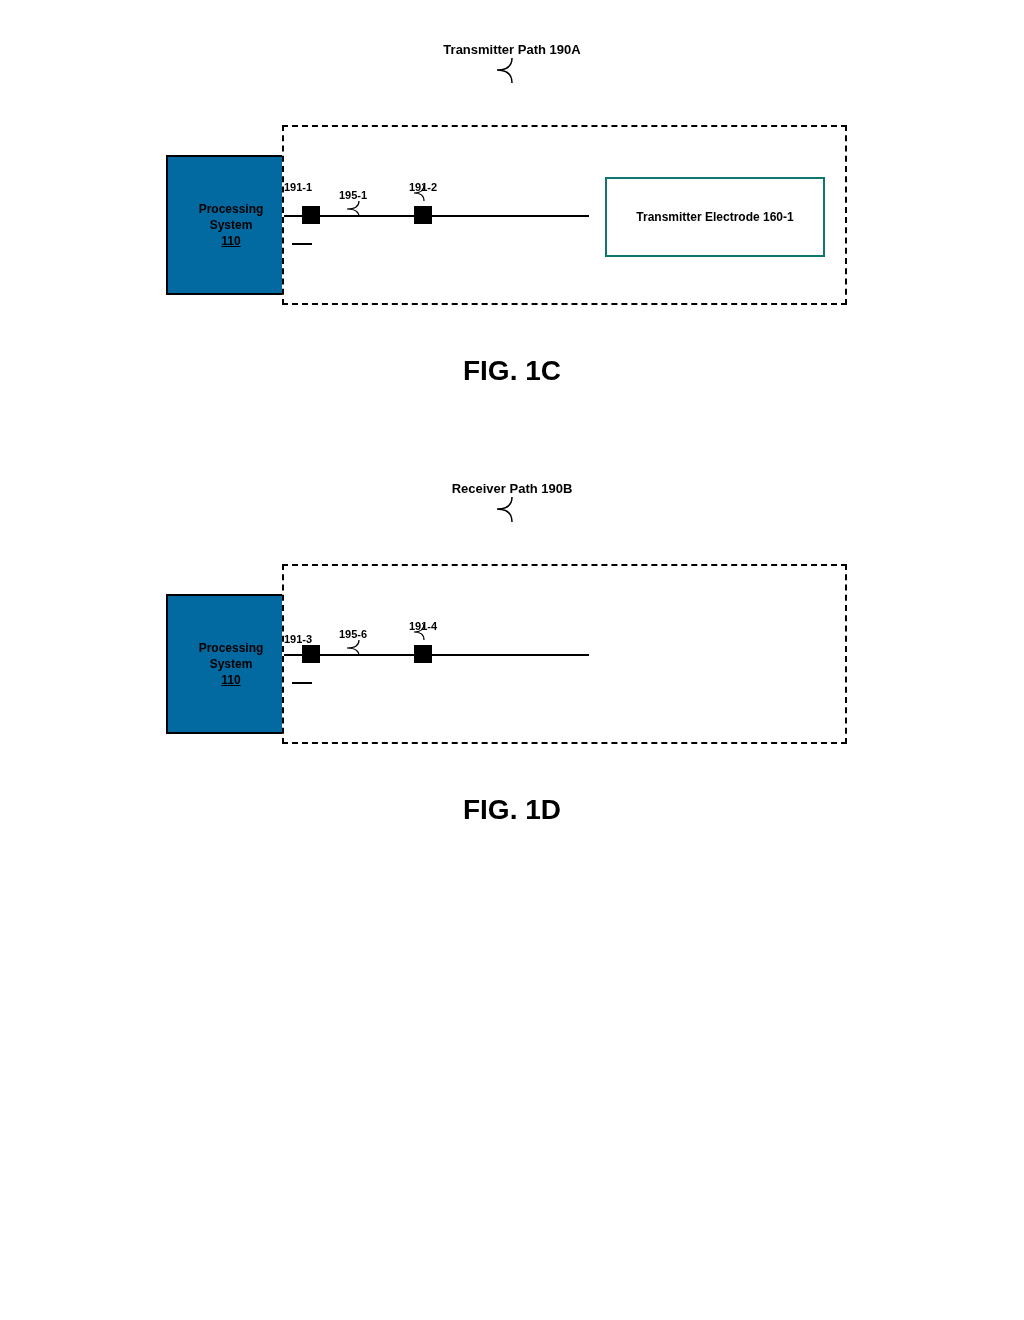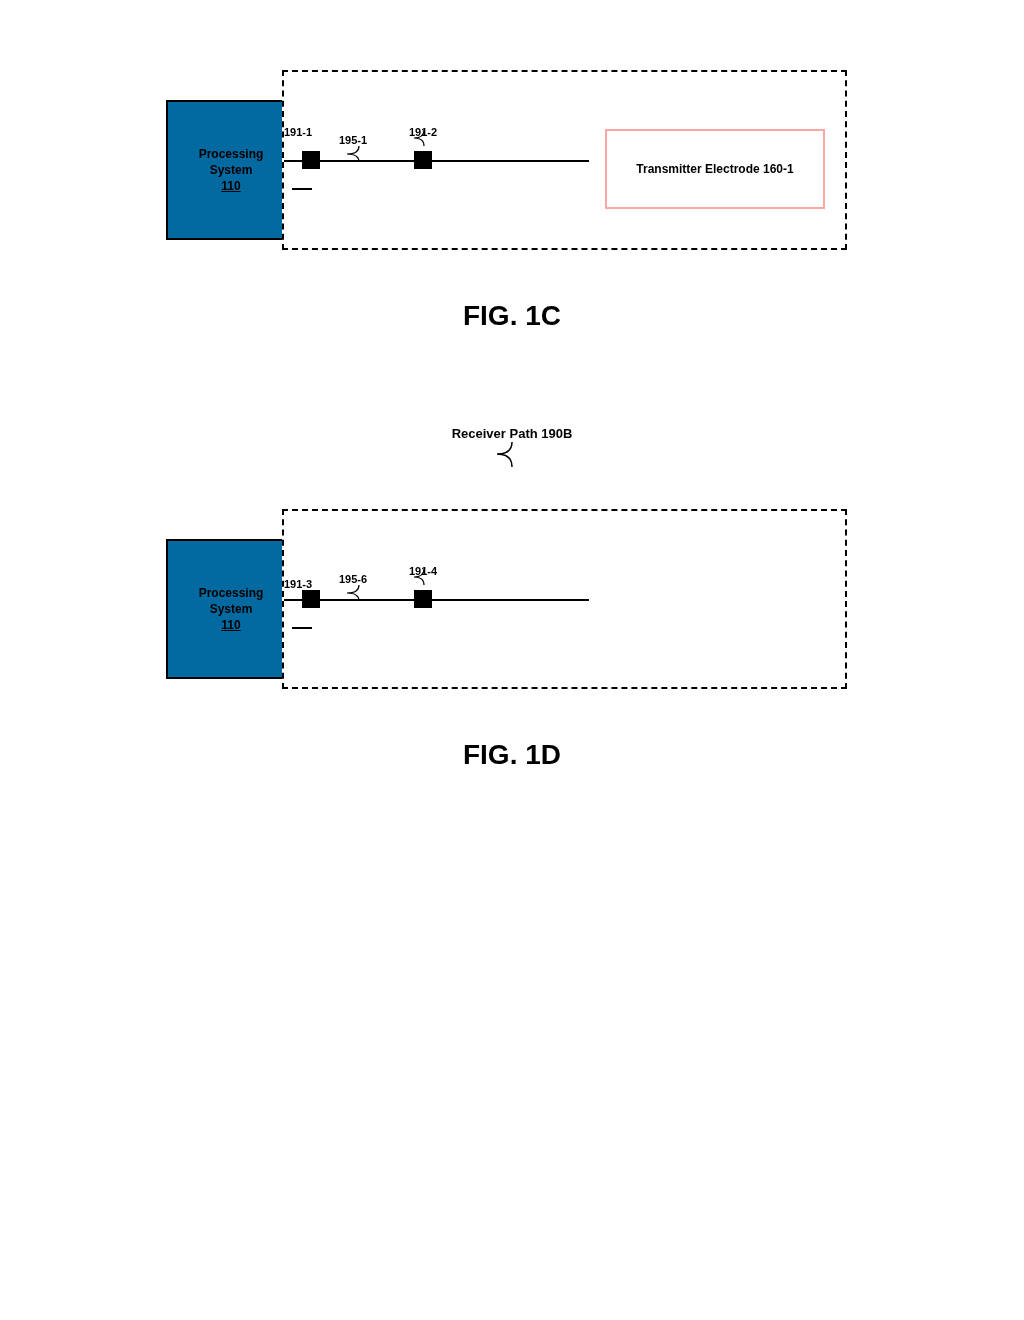--- a/index.html
+++ b/index.html
@@ -97,26 +97,25 @@
       background: #fff;
     }
 
     
     .electrode-box {
       position: absolute;
       right: 20px;
       top: 50px;
       width: 220px;
       height: 80px;
-      border: 2px solid #fca5a5;
+      border: 2px solid #0f766e;
       display: flex;
       align-items: center;
       justify-content: center;
       background: #fff;
-      margin-top: 7px;
     }
 
     .electrode-box .label {
       font-size: 12px;
       font-weight: bold;
       text-align: center;
     }
 
     
     .black-sq {
@@ -150,20 +149,27 @@
 </head>
 <body>
 
 <div class="page">
 
 
   <div class="figures-container">
 
     <div class="figure-wrapper">
 
+      <div style="position:relative; margin-bottom: 10px; text-align:center;">
+        <span style="font-size:13px; font-weight:bold;">Transmitter Path 190A</span>
+        <br>
+        <svg class="brace-svg" width="40" height="25" viewBox="0 0 40 25">
+          <path d="M20,0 Q20,12 5,12 Q20,12 20,25" fill="none" stroke="#000" stroke-width="1.5"></path>
+        </svg>
+      </div>
 
       <div style="position:relative; width:700px; height:240px;">
 
         <div class="processing-box">
           <span class="label">Processing<br>System</span>
           <span class="underline-num">110</span>
         </div>
 
         <div class="dashed-box">
 

